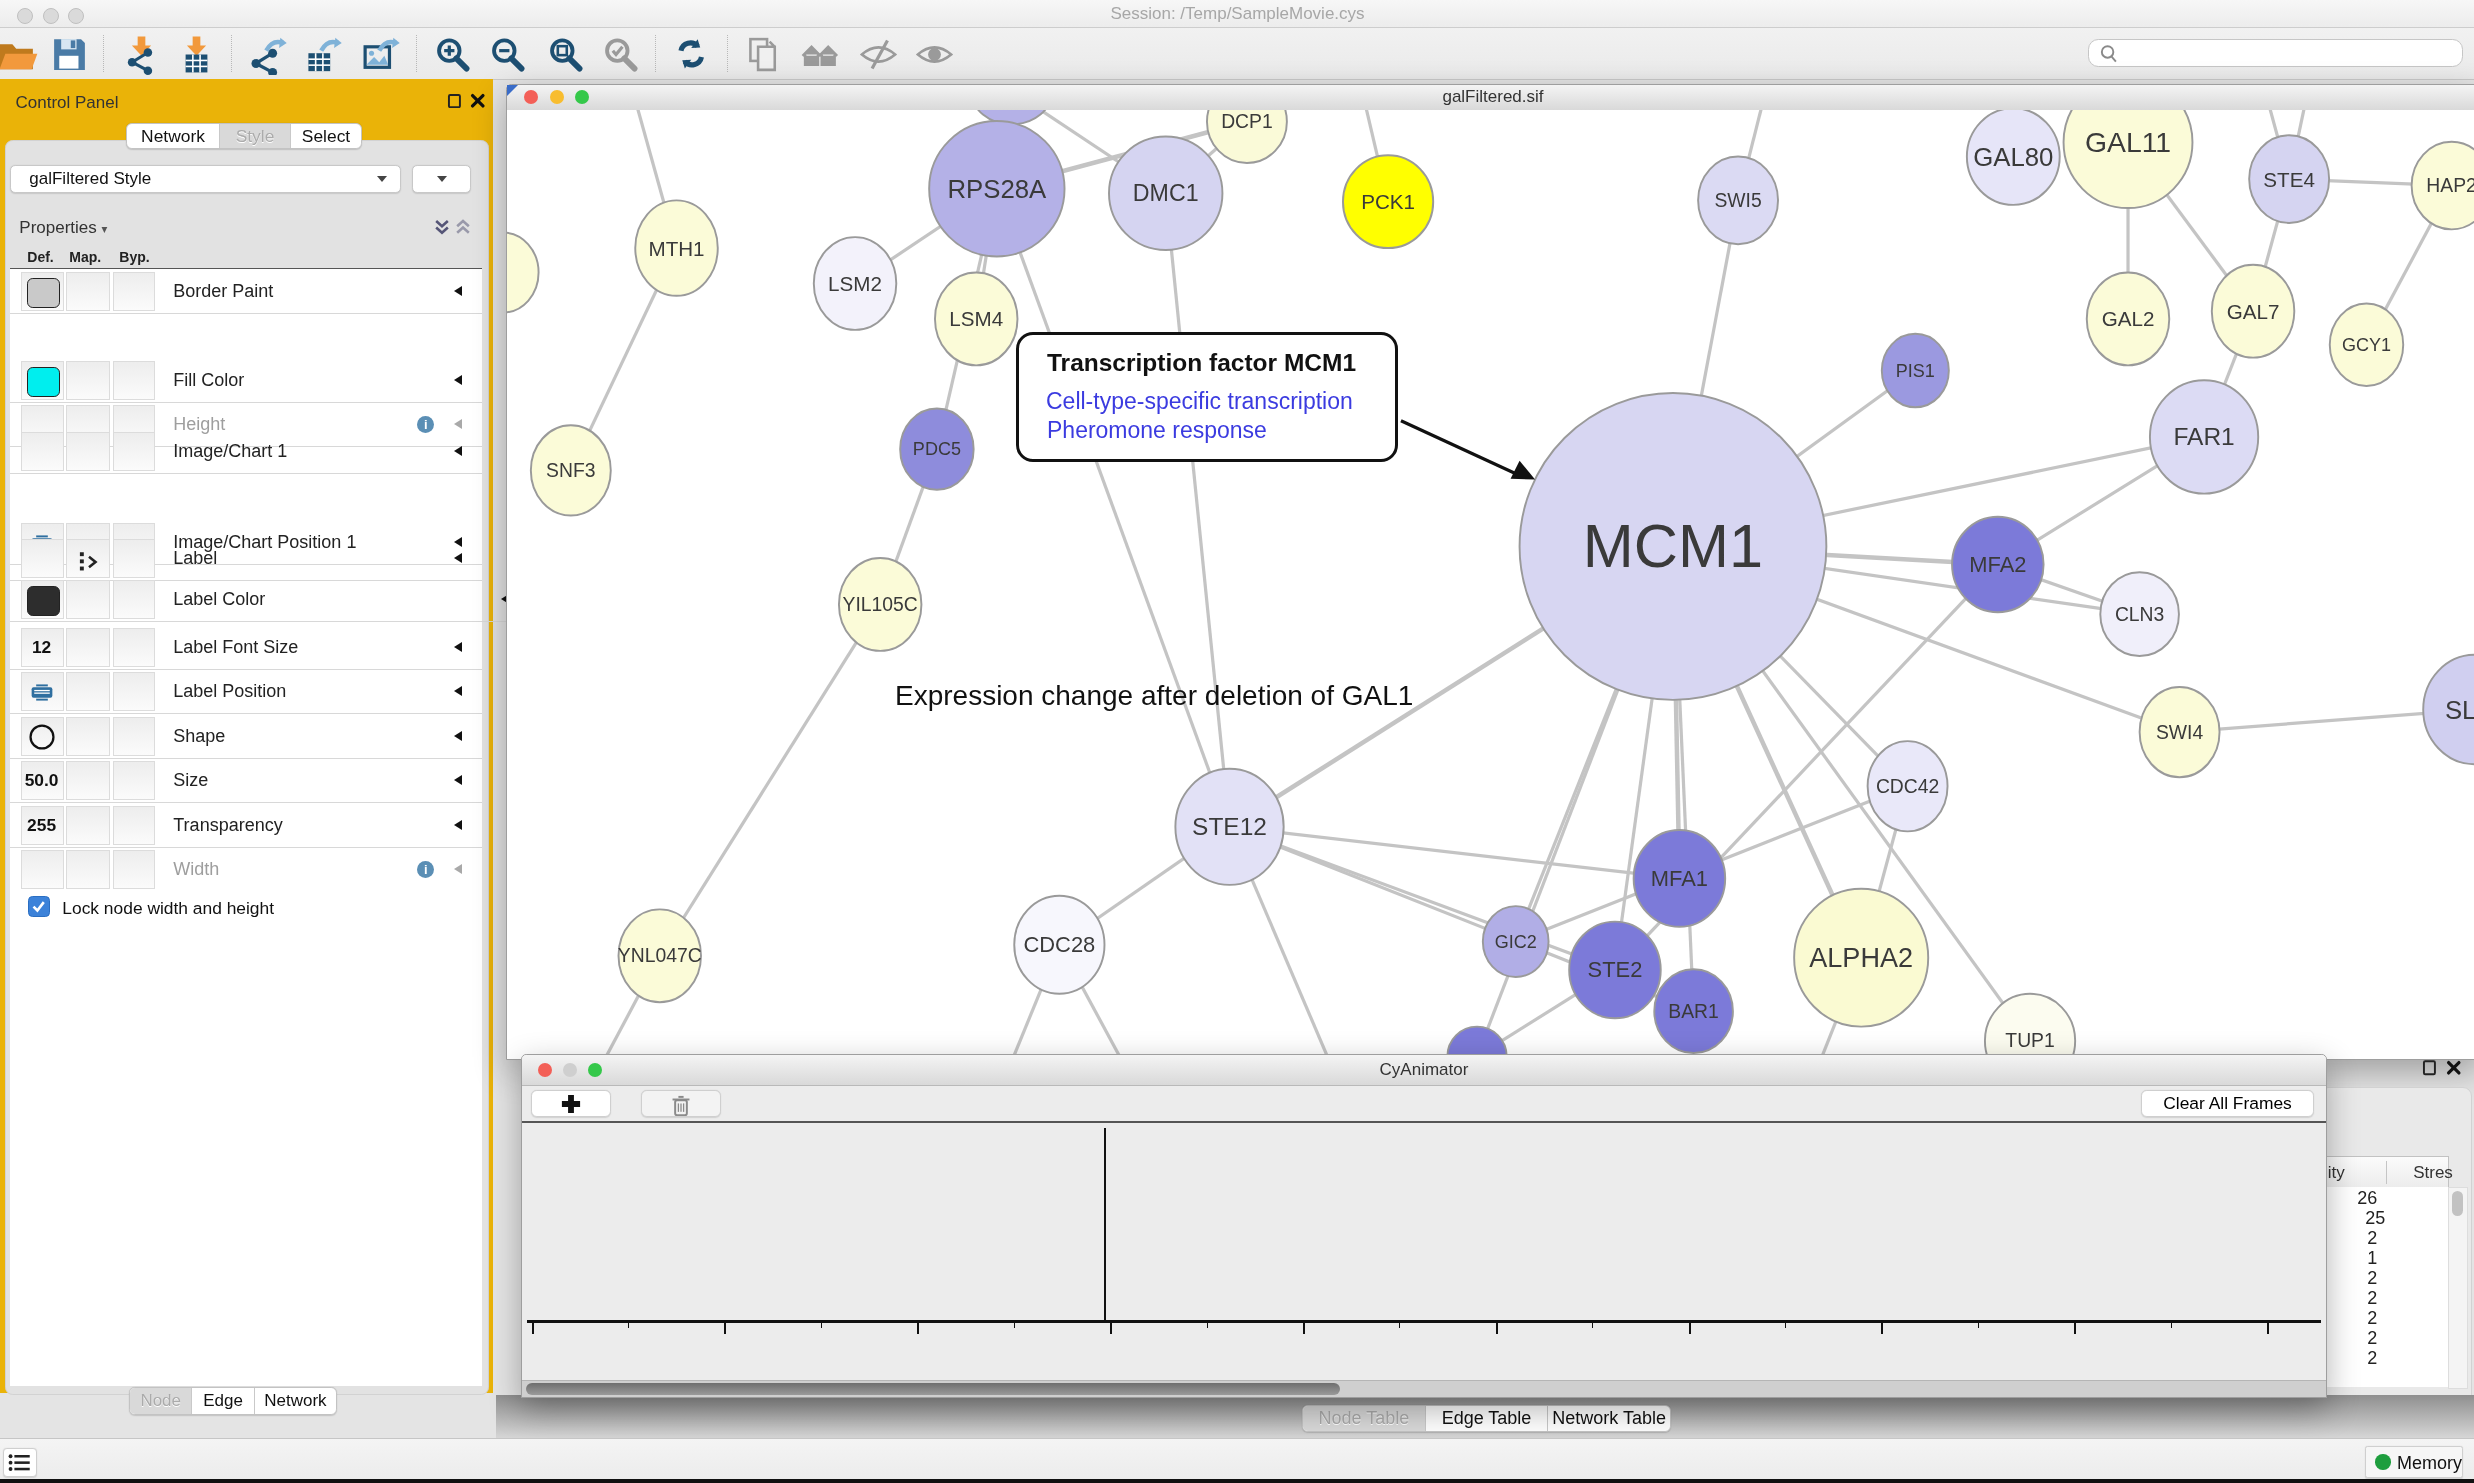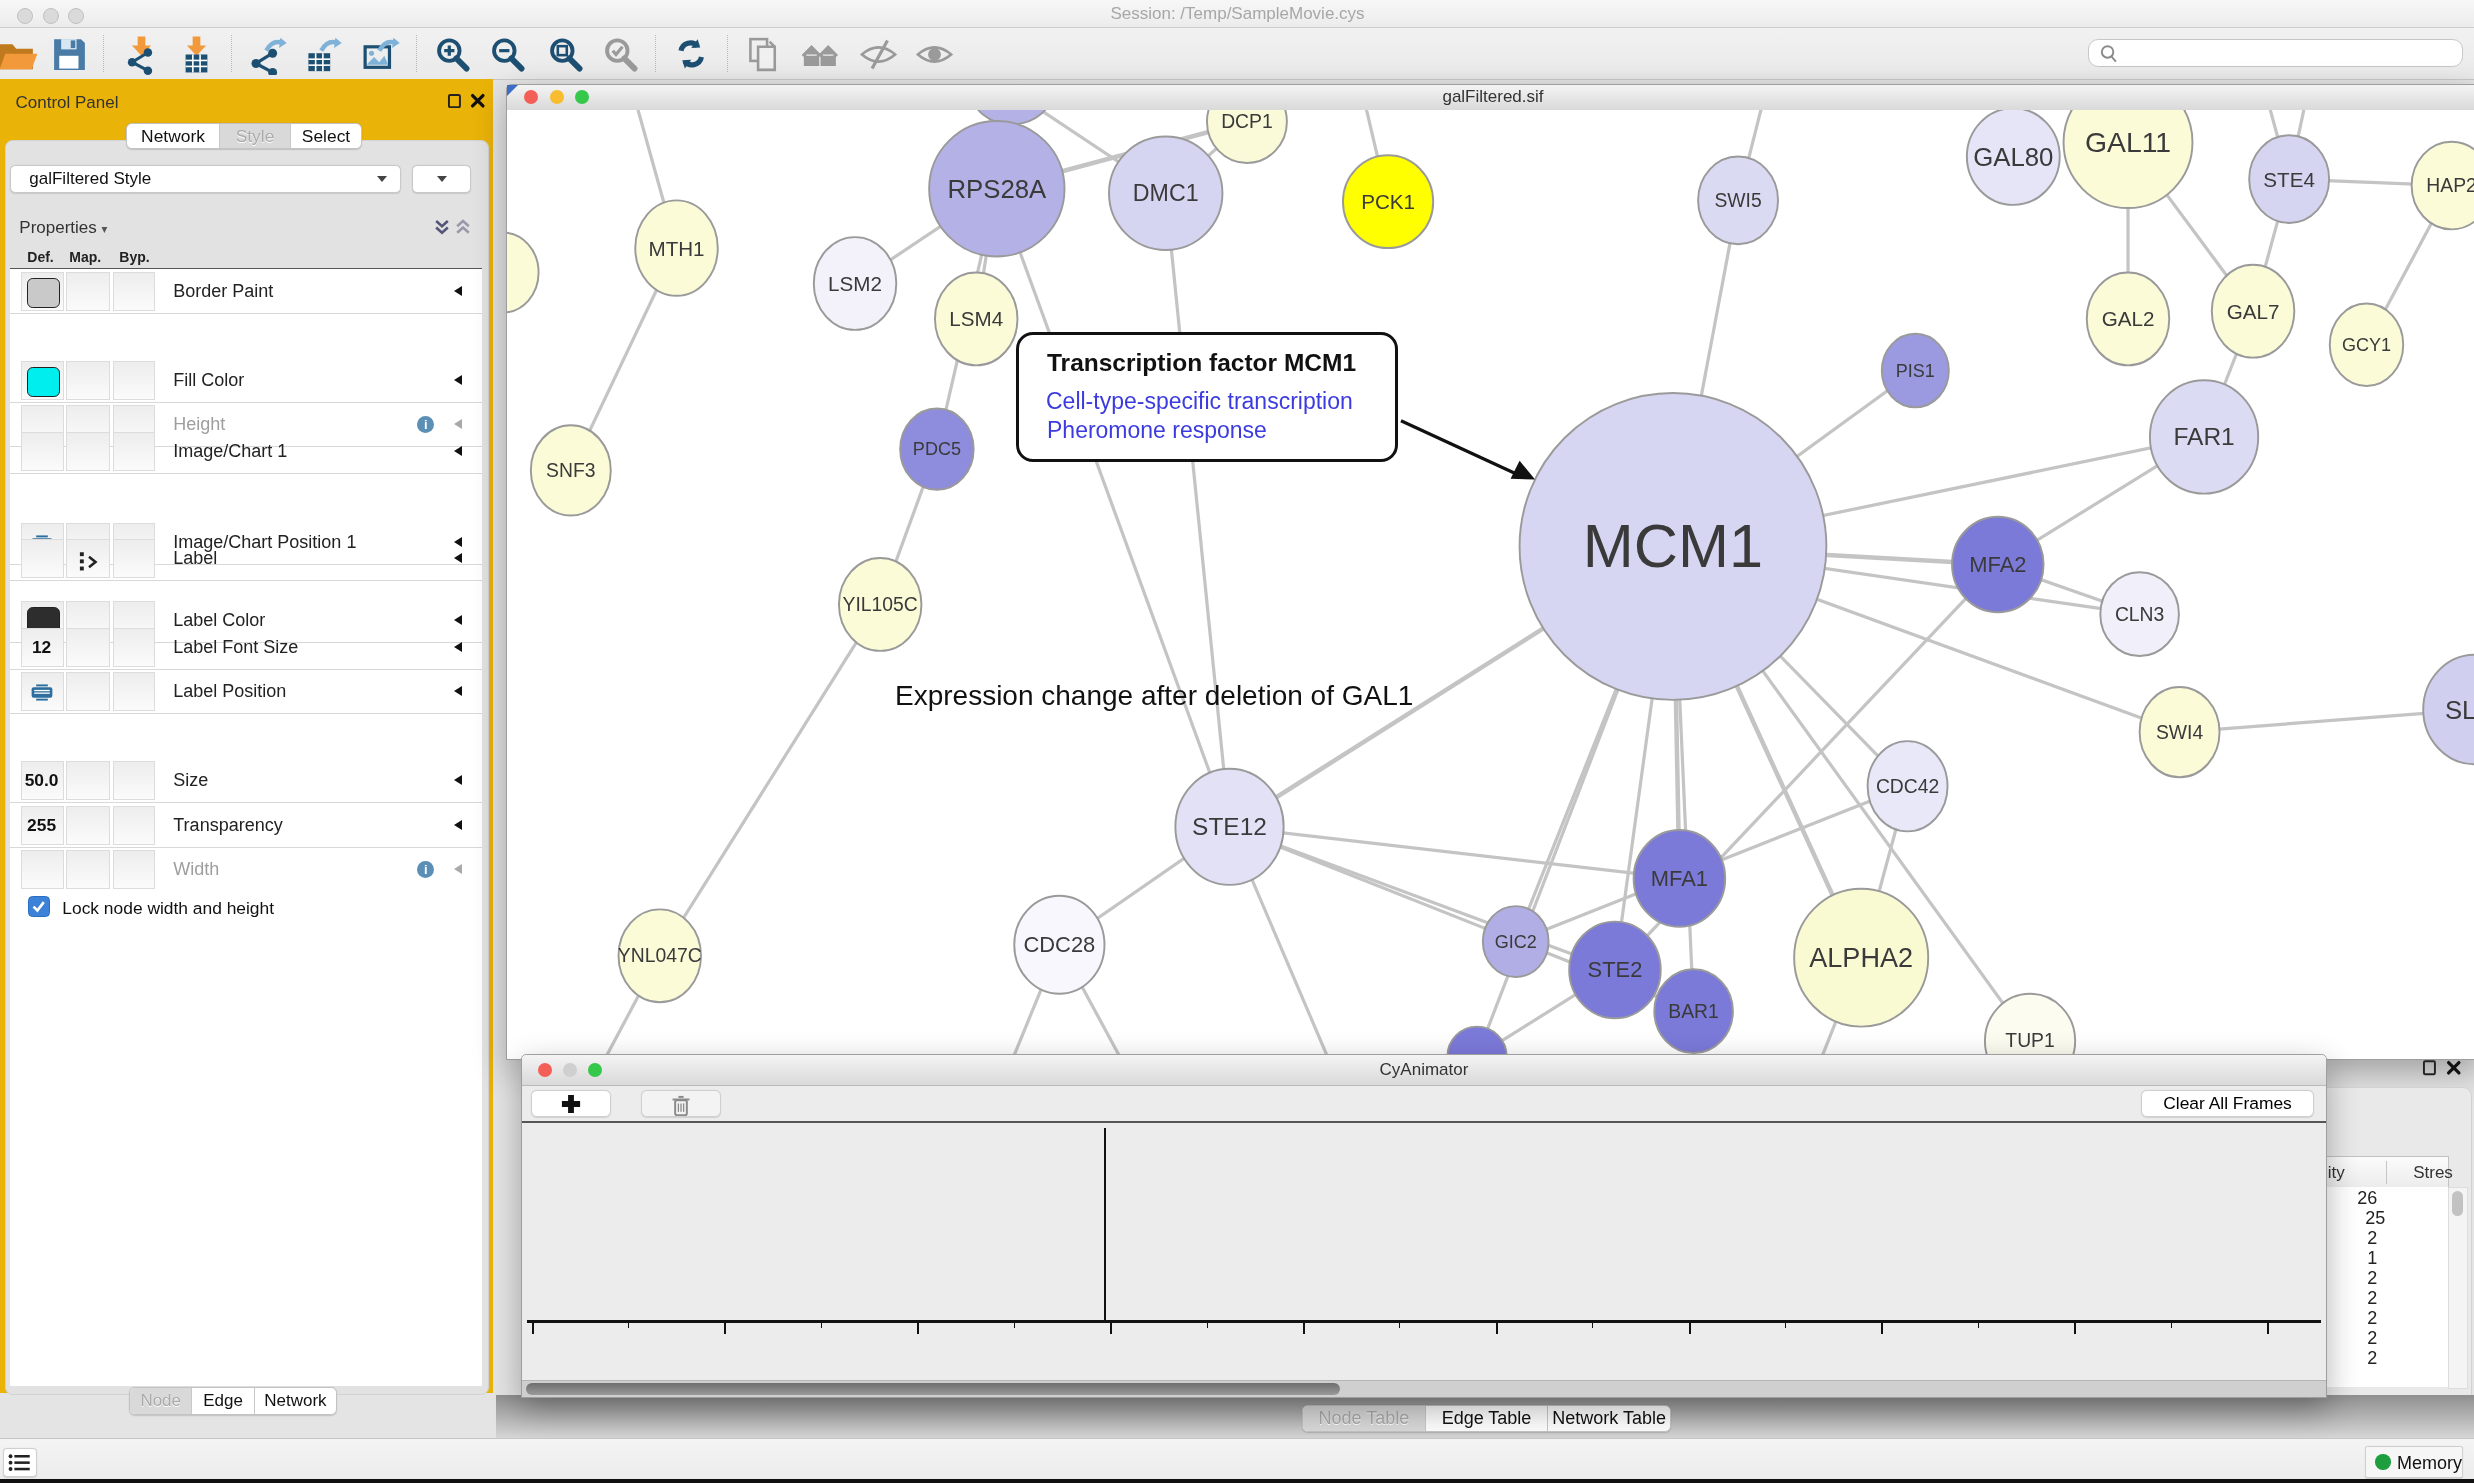--- a/index.html
+++ b/index.html
@@ -257,21 +257,21 @@
               <rect x="6" y="5" width="6" height="6" fill="#222"></rect>
               <rect x="6" y="16" width="6" height="6" fill="#222"></rect>
               <rect x="6" y="27" width="6" height="6" fill="#222"></rect>
               <path d="M20 12 L30 20 L20 28" fill="none" stroke="#222" stroke-width="4"></path>
             </svg>
           </div>
           <div class="cell" style="left: 103px; width: 40px;"></div>
           <div class="plabel" style="top: 0px;">Label</div>
           <div class="arrw" style=""></div>
         </div>
-        <div class="prow" style="top: 329px;">
+        <div class="prow" style="top: 308px; padding-left: 47px;">
           <div class="cell" style="left: 10.3px; width: 41px;">
             <div class="sw" style="background: rgb(45, 45, 45); position: absolute;"></div>
           </div>
           <div class="cell" style="left: 56px; width: 42px;"></div>
           <div class="cell" style="left: 103px; width: 40px;"></div>
           <div class="plabel" style="top: 0px;">Label Color</div>
           <div class="arrw" style=""></div>
         </div>
         <div class="prow" style="top: 356px;">
           <div class="cell" style="left: 10.3px; width: 41px;"></div>
@@ -287,20 +287,31 @@
               <rect x="1" y="5" width="32" height="16" rx="3" fill="#2f6fa0"></rect>
               <line x1="5" y1="10" x2="29" y2="10" stroke="#fff" stroke-width="2"></line>
               <line x1="5" y1="14" x2="29" y2="14" stroke="#fff" stroke-width="2"></line>
               <line x1="8" y1="2" x2="26" y2="2" stroke="#2f6fa0" stroke-width="3"></line>
               <line x1="8" y1="24" x2="26" y2="24" stroke="#2f6fa0" stroke-width="3"></line>
             </svg>
           </div>
           <div class="cell" style="left: 56px; width: 42px;"></div>
           <div class="cell" style="left: 103px; width: 40px;"></div>
           <div class="plabel" style="top: 0px;">Label Position</div>
+          <div class="arrw" style=""></div>
+        </div>
+        <div class="prow" style="top: 445px;">
+          <div class="cell" style="left: 10.3px; width: 41px;">
+            <svg width="28" height="28" viewBox="0 0 44 44" style="position: absolute; left: 6.4px; top: 4.5px;">
+              <circle cx="22" cy="22" r="18" fill="none" stroke="#111" stroke-width="3.5"></circle>
+            </svg>
+          </div>
+          <div class="cell" style="left: 56px; width: 42px;"></div>
+          <div class="cell" style="left: 103px; width: 40px;"></div>
+          <div class="plabel" style="top: 0px;">Shape</div>
           <div class="arrw" style=""></div>
         </div>
         <div class="prow" style="top: 489px;">
           <div class="cell" style="left: 10.3px; width: 41px;"></div>
           <div class="cell" style="left: 56px; width: 42px;"></div>
           <div class="cell" style="left: 103px; width: 40px;"></div>
           <div class="defval" style="left: 10.3px; top: 0px;">50.0</div>
           <div class="plabel" style="top: 0px;">Size</div>
           <div class="arrw" style=""></div>
         </div>

